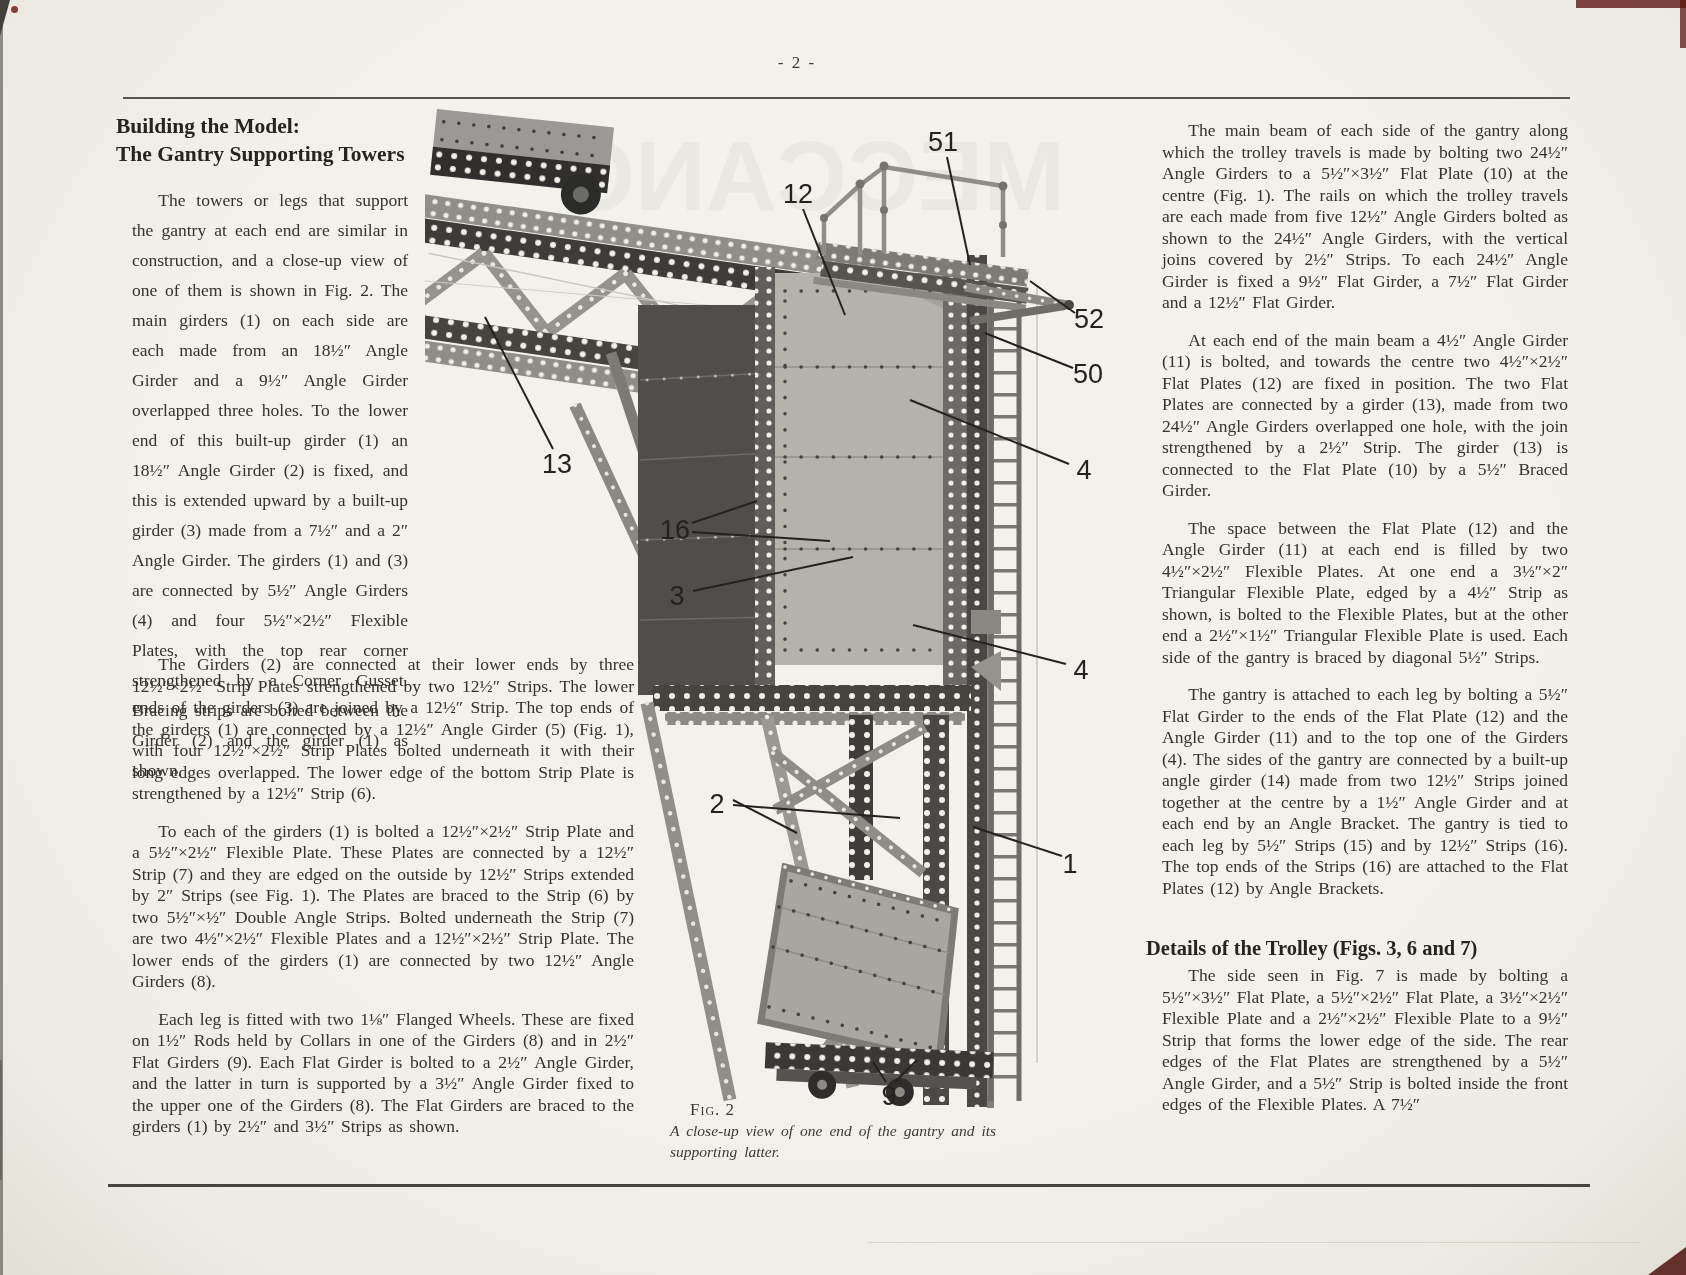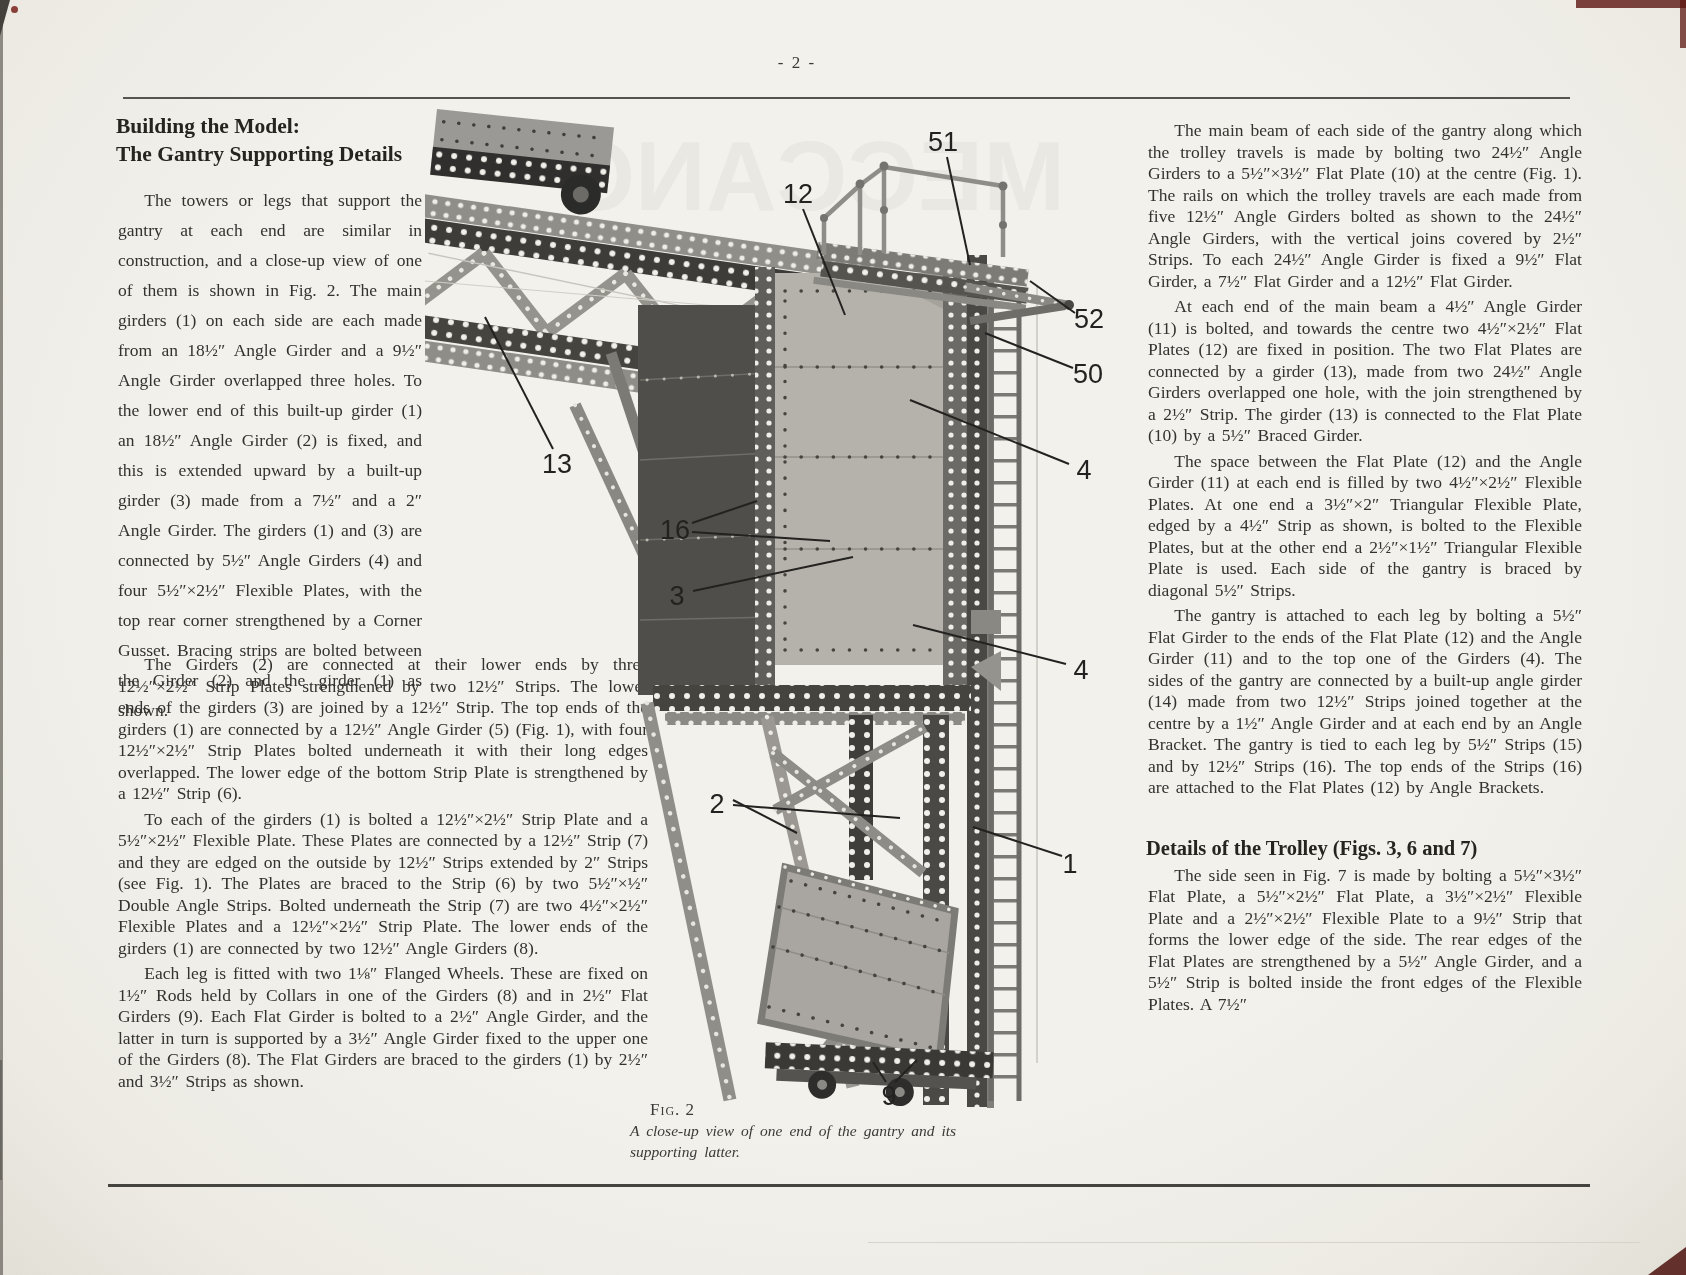--- a/index.html
+++ b/index.html
@@ -23,28 +23,28 @@
   .edge-left-low{left:0;top:1060px;width:2px;height:120px;background:#54524c;opacity:.6;}
   
   .pageno{left:762px;top:53px;width:70px;text-align:center;font-size:17px;letter-spacing:2px;color:#3c3a36;}
   
   .col-narrow{left:116px;top:112px;width:308px;}
   .col-wide{left:116px;top:650px;width:534px;}
   .col-right{left:1146px;top:116px;width:438px;}
   .h-line{font-size:21.5px;font-weight:bold;line-height:28px;color:#26241f;}
   .h-right{font-size:20.5px;font-weight:bold;line-height:26px;color:#26241f;white-space:nowrap;}
   p.body{font-size:17.5px;line-height:21.4px;text-align:justify;text-indent:1.5em;
-         word-spacing:.12em;margin:2px;}
+         word-spacing:.12em;margin:16px;}
   .col-narrow p.body{margin-top:17px;line-height:30px;}
   .col-wide p.body{margin-top:4px;line-height:21.5px;}
   .col-right p.body{margin-top:4px;line-height:21.5px;}
   .col-right .h-gap{margin-top:36px;}
   .col-right .p-first{margin-top:11px;}
   
-  .caption{left:630px;top:1100px;width:380px;font-family:Liberation Serif, serif;}
+  .caption{left:670px;top:1100px;width:380px;font-family:Liberation Serif, serif;}
   .fig-label{font-variant:small-caps;font-size:17px;letter-spacing:1px;margin-left:20px;color:#3c3a36;}
   .cap-line{font-style:italic;font-size:15.5px;line-height:21px;word-spacing:.2em;color:#3c3a36;}
   
   .fig-wrap{left:425px;top:105px;width:680px;height:1005px;}
   svg{display:block;}
 </style>
 </head>
 <body>
 
 <div class="page">
@@ -57,21 +57,21 @@
   <div class="abs corner-tr-side"></div>
   <div class="abs corner-br"></div>
 
   <div class="abs pageno">- 2 -</div>
   <div class="abs rule-top"></div>
   <div class="abs rule-bottom"></div>
   <div class="abs rule-ghost"></div>
 
   <div class="abs col-narrow">
     <div class="h-line">Building the Model:</div>
-    <div class="h-line">The Gantry Supporting Details</div>
+    <div class="h-line">The Gantry Supporting Towers</div>
     <p class="body">The towers or legs that support the gantry at each end are similar in construction, and a close-up view of one of them is shown in Fig. 2. The main girders (1) on each side are each made from an 18½″ Angle Girder and a 9½″ Angle Girder overlapped three holes. To the lower end of this built-up girder (1) an 18½″ Angle Girder (2) is fixed, and this is extended upward by a built-up girder (3) made from a 7½″ and a 2″ Angle Girder. The girders (1) and (3) are connected by 5½″ Angle Girders (4) and four 5½″×2½″ Flexible Plates, with the top rear corner strengthened by a Corner Gusset. Bracing strips are bolted between the Girder (2) and the girder (1) as shown.</p>
   </div>
 
   <div class="abs col-wide">
     <p class="body">The Girders (2) are connected at their lower ends by three 12½″×2½″ Strip Plates strengthened by two 12½″ Strips. The lower ends of the girders (3) are joined by a 12½″ Strip. The top ends of the girders (1) are connected by a 12½″ Angle Girder (5) (Fig. 1), with four 12½″×2½″ Strip Plates bolted underneath it with their long edges overlapped. The lower edge of the bottom Strip Plate is strengthened by a 12½″ Strip (6).</p>
     <p class="body">To each of the girders (1) is bolted a 12½″×2½″ Strip Plate and a 5½″×2½″ Flexible Plate. These Plates are connected by a 12½″ Strip (7) and they are edged on the outside by 12½″ Strips extended by 2″ Strips (see Fig. 1). The Plates are braced to the Strip (6) by two 5½″×½″ Double Angle Strips. Bolted underneath the Strip (7) are two 4½″×2½″ Flexible Plates and a 12½″×2½″ Strip Plate. The lower ends of the girders (1) are connected by two 12½″ Angle Girders (8).</p>
     <p class="body">Each leg is fitted with two 1⅛″ Flanged Wheels. These are fixed on 1½″ Rods held by Collars in one of the Girders (8) and in 2½″ Flat Girders (9). Each Flat Girder is bolted to a 2½″ Angle Girder, and the latter in turn is supported by a 3½″ Angle Girder fixed to the upper one of the Girders (8). The Flat Girders are braced to the girders (1) by 2½″ and 3½″ Strips as shown.</p>
   </div>
 
   <div class="abs col-right">

